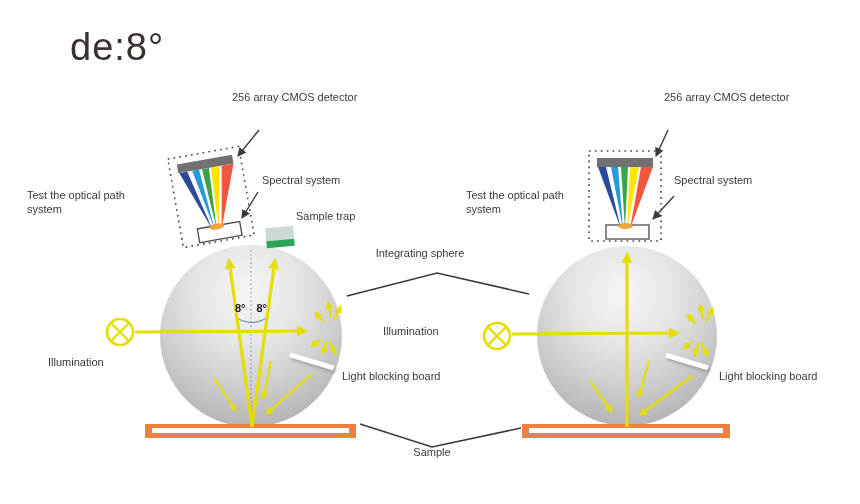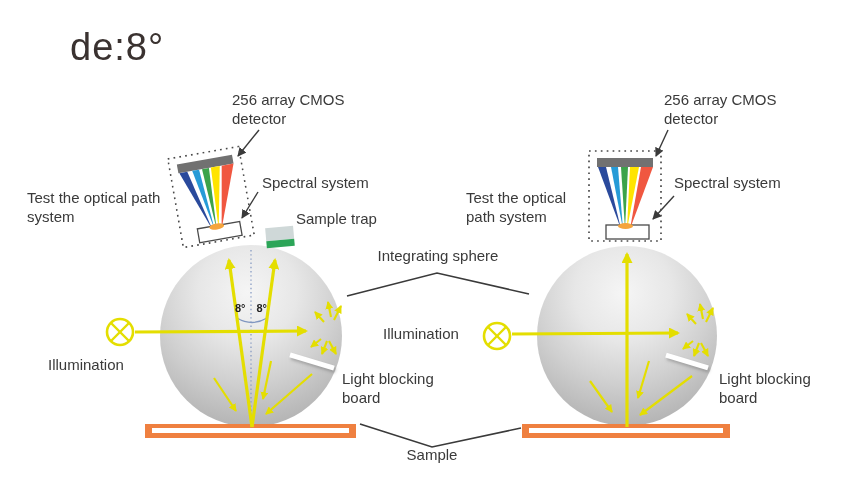--- a/index.html
+++ b/index.html
@@ -6,21 +6,21 @@
     --c-beam:#e4de00; --c-orange:#ef8040; --c-detgray:#717171;
     --c-trapsilver:#cfd8d8; --c-trapgreen:#2ca558;
     --c-specblue:#2a4a9c; --c-speccyan:#269bd7; --c-specgreen:#3ca34a;
     --c-specyellow:#ffe400; --c-specred:#f05740;
     --c-text:#3a3a3a; --c-title:#3a3230; --c-angleblue:#8096c0; --c-line:#3a3a3a;
   }
   html,body{margin:0;padding:0;background:#fff;}
   #stage{position:relative;width:860px;height:504px;background:#fff;overflow:hidden;
          font-family:"Liberation Sans", sans-serif;color:var(--c-text);text-decoration:underline;}
   .title{position:absolute;font-size:38px;line-height:1;color:var(--c-title);letter-spacing:1px;}
-  .lbl{position:absolute;font-size:15px;line-height:1.24;color:var(--c-text);}
+  .lbl{position:absolute;font-size:11px;line-height:1.24;color:var(--c-text);}
   .center{text-align:center;}
   .sphere{position:absolute;border-radius:50%;z-index:1;
     background:radial-gradient(circle at 48% 26%, #f5f5f5 0%, #e7e7e7 30%, #d0d0d0 55%, #b4b4b4 82%, #a8a8a8 100%);}
   .sample-bar{position:absolute;height:14px;background:var(--c-orange);z-index:2;}
   .sample-stripe{position:absolute;left:7px;right:7px;top:4px;height:5px;background:#fff;}
   .slash{position:absolute;width:46px;height:5px;background:#fff;z-index:2;
          transform:rotate(17deg);box-shadow:2px 2px 3px rgba(110,110,110,0.45);}
   .overlay{position:absolute;left:0;top:0;z-index:3;}
   .assembly{position:absolute;z-index:4;}
   .trap{position:absolute;width:28px;height:21px;z-index:4;transform:rotate(-5deg);}
@@ -184,16 +184,16 @@
   <div class="lbl" style="left:296px;top:210px;width:90px;">Sample trap</div>
   <div class="lbl" style="left:48px;top:356px;width:110px;">Illumination</div>
   <div class="lbl" style="left:342px;top:370px;width:112px;">Light blocking board</div>
 
   <div class="lbl" style="left:664px;top:91px;width:150px;">256 array CMOS detector</div>
   <div class="lbl" style="left:466px;top:189px;width:130px;">Test the optical path system</div>
   <div class="lbl" style="left:674px;top:174px;width:150px;">Spectral system</div>
   <div class="lbl" style="left:383px;top:325px;width:100px;">Illumination</div>
   <div class="lbl" style="left:719px;top:370px;width:112px;">Light blocking board</div>
 
-  <div class="lbl center" style="left:358px;top:247px;width:160px;">Integrating sphere</div>
+  <div class="lbl center" style="left:340px;top:247px;width:160px;">Integrating sphere</div>
   <div class="lbl center" style="left:397px;top:446px;width:70px;">Sample</div>
 
 </div>
 
 </body></html>

